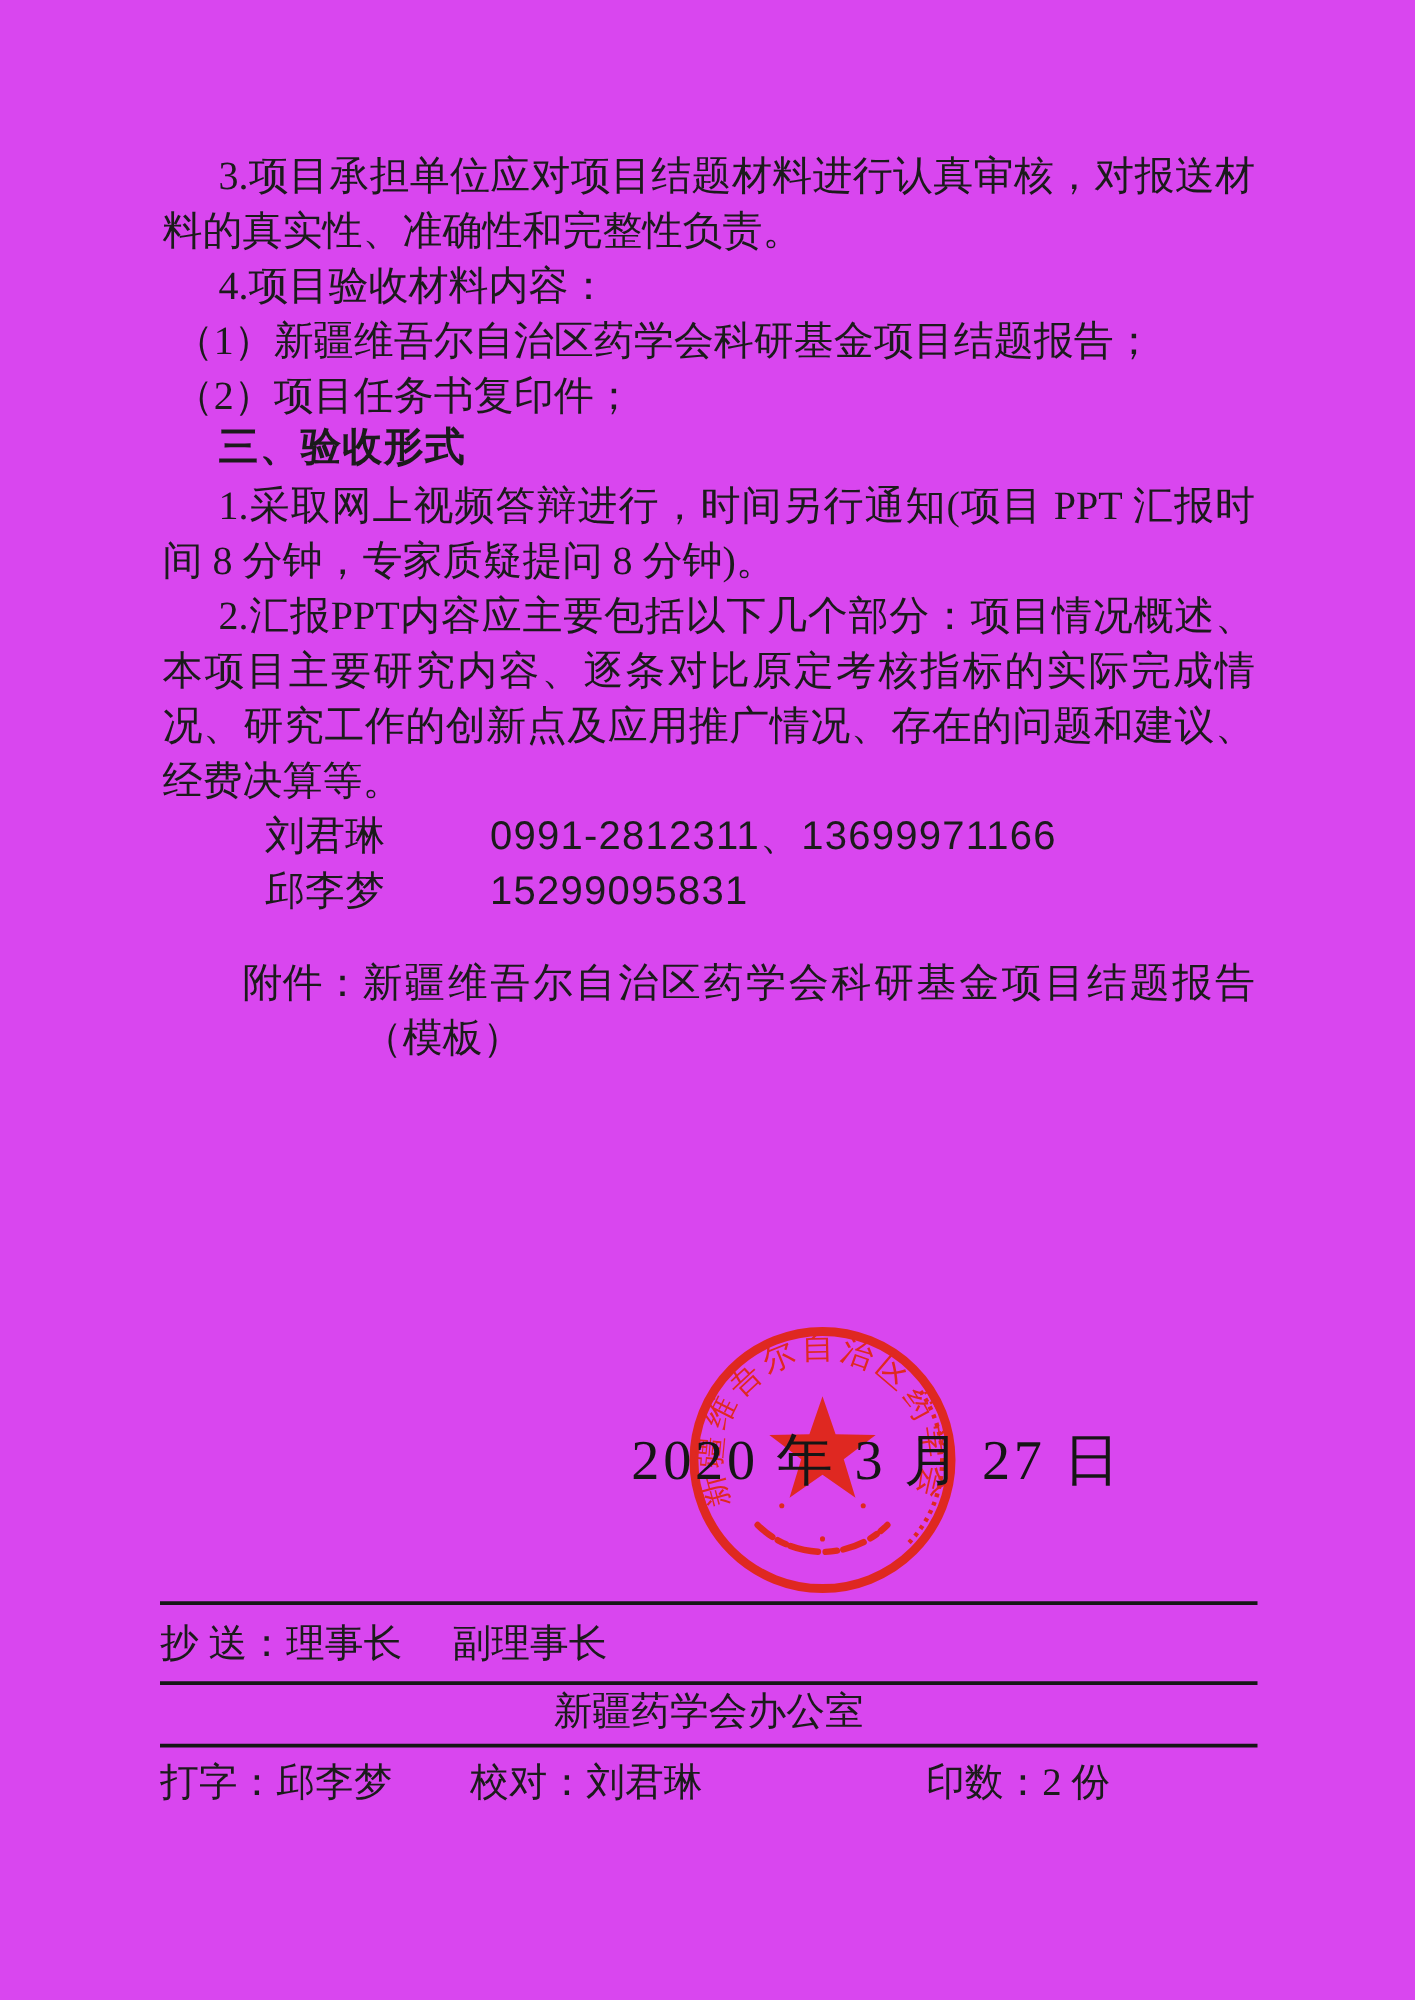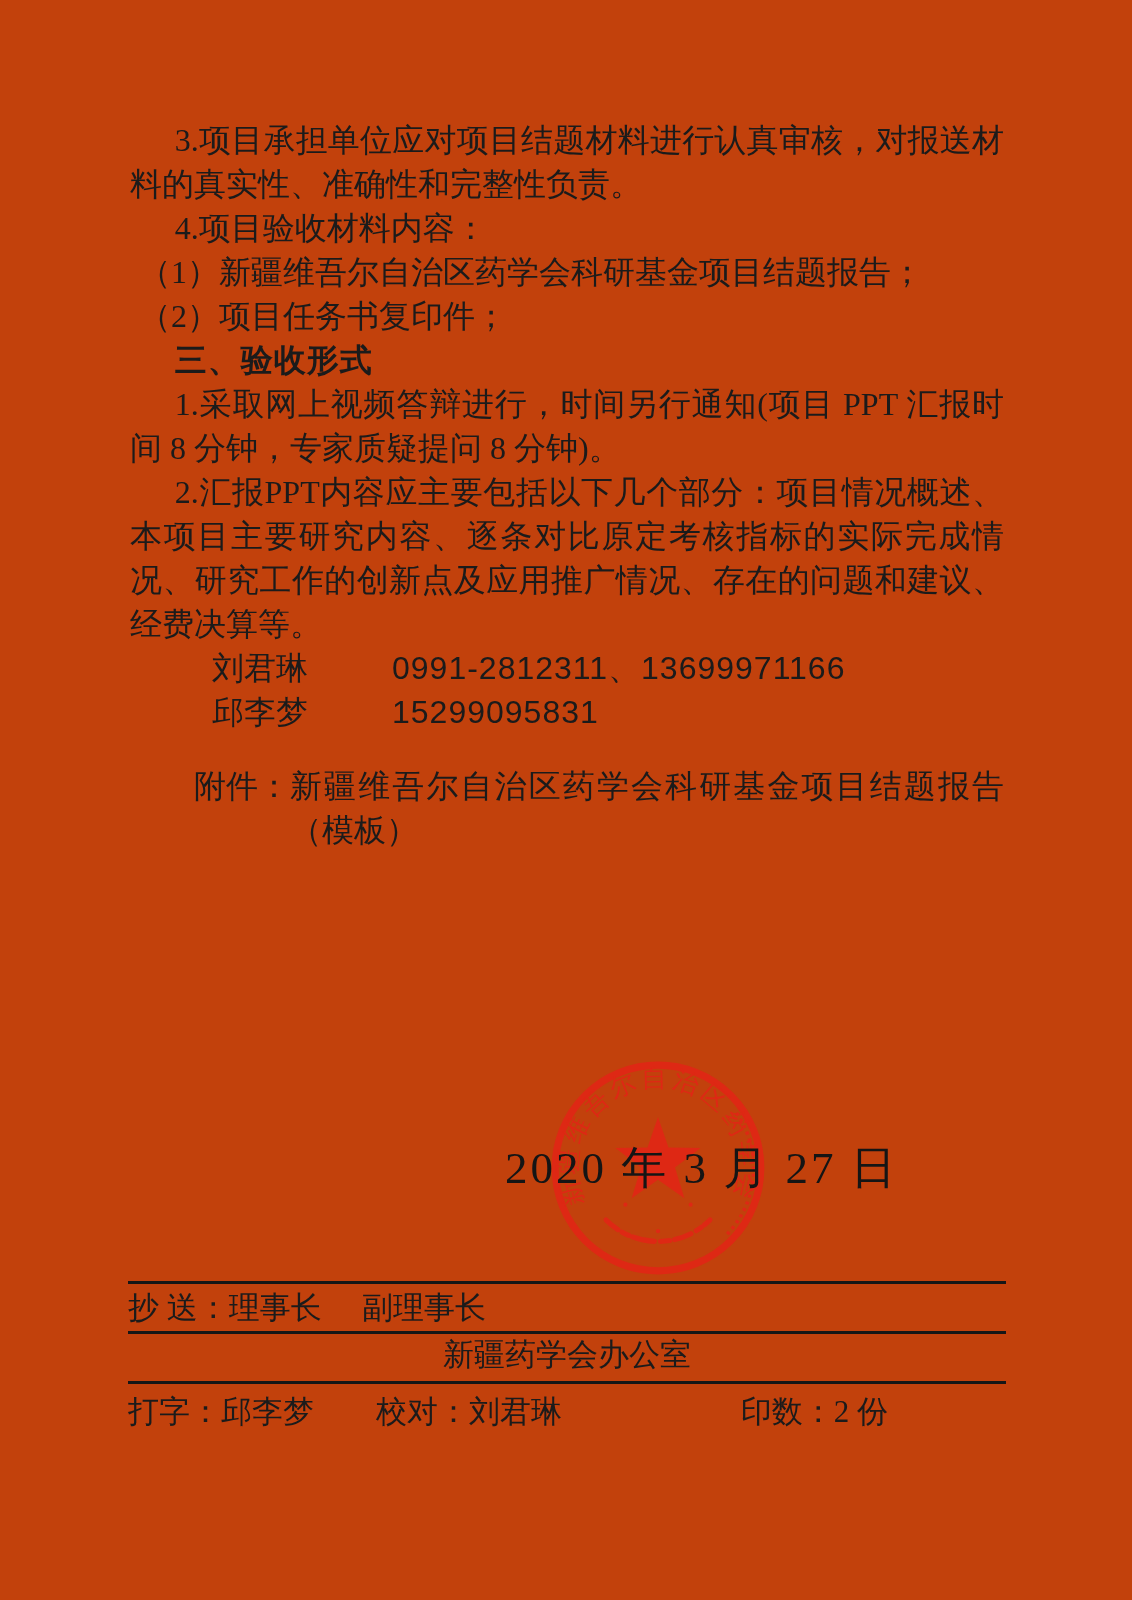--- a/index.html
+++ b/index.html
@@ -1,30 +1,30 @@
 <!DOCTYPE html>
 <html><head>
 <meta charset="utf-8">
 <style>
   html,body { margin:0; padding:0; background:#e8e8e8; }
   .page {
     position:relative; width:1132px; height:1600px;
-    background:#c2410c; overflow:hidden;
+    background:#d946ef; overflow:hidden;
     font-family:"Liberation Serif", serif;
     color:#1b1b1b; margin:0 auto;
   }
   .doc-body {
     position:absolute; left:130px; top:118px; width:874px;
     font-size:32px; line-height:44px;
     text-align:justify;
   }
   .doc-body p { margin:0; }
   .indent-num  { text-indent:1.4em; }
   .indent-item { text-indent:0.28em; }
-  .heading { font-weight:bold; font-family:Liberation Sans, sans-serif; letter-spacing:1px; }
+  .heading { font-weight:bold; font-family:Liberation Mono, monospace; letter-spacing:1px; }
   .contact-row { display:flex; padding-left:82px; white-space:pre; }
   .contact-name { width:180px; }
   .contact-phone { font-family:"Liberation Sans", sans-serif; letter-spacing:1px; }
   .attachment { display:flex; margin-top:30px; padding-left:64px; }
   .att-label { white-space:nowrap; }
   .att-text { flex:1; }
 
   
   .stamp {
     position:absolute; left:546px; top:1056px; width:224px; height:224px;
@@ -35,21 +35,21 @@
     font-size:45px; letter-spacing:3px; white-space:pre; color:#151515;
   }
 
   
   .footer {
     position:absolute; left:128px; top:1281px; width:878px;
     font-size:31px; z-index:4;
   }
   .rule { border-top:3.5px solid #161616; height:0; }
   .f-row { display:flex; align-items:center; white-space:pre; }
-  .cc-row { height:47px;text-align:center; }
+  .cc-row { height:61px;text-align:center; }
   .issuer-row { height:47px;flex-direction:column; }
   .typist-row { height:56px; }
   .print-date { margin-left:auto; }
   .proof-label { margin-left:2em; }
   .copies-label { margin-left:auto; }
   .copies-value { margin-right:118px; }
 </style>
 </head>
 <body>
 

